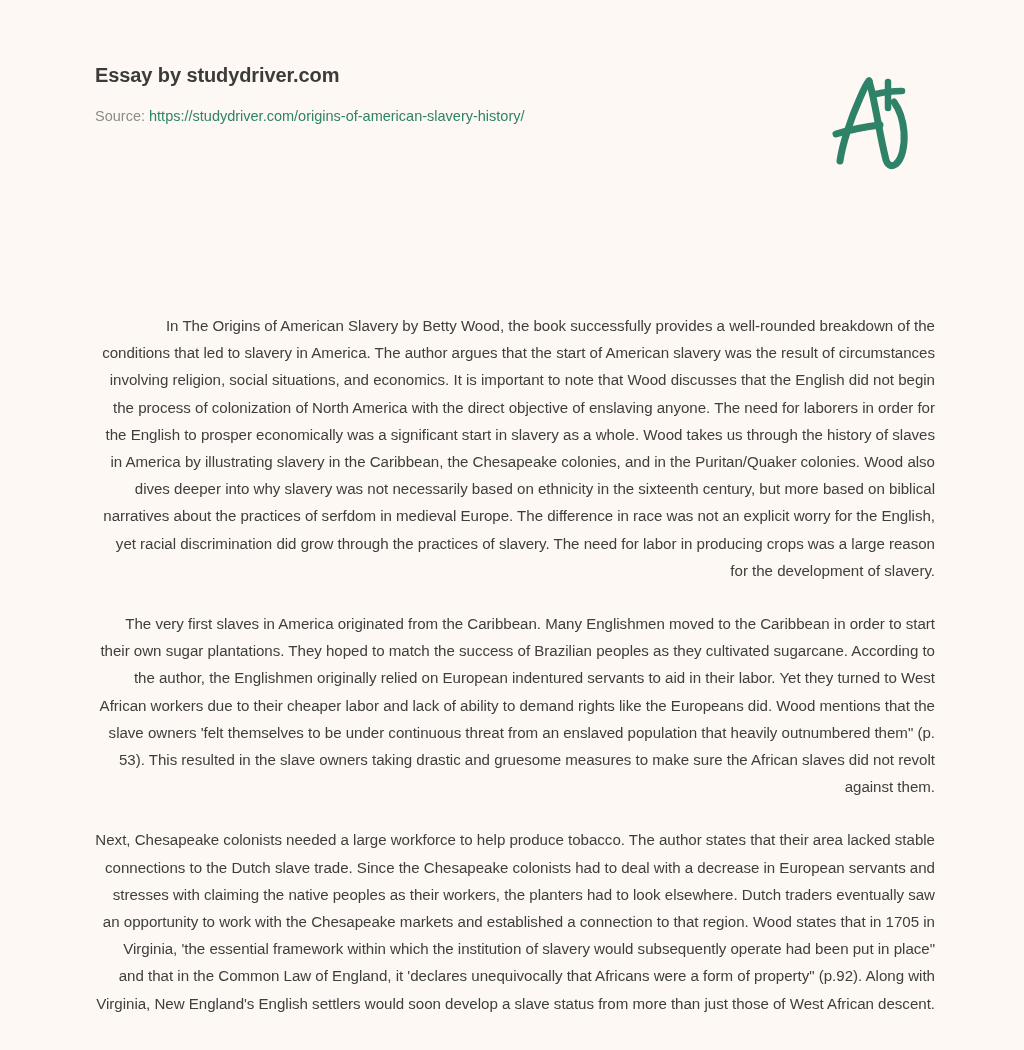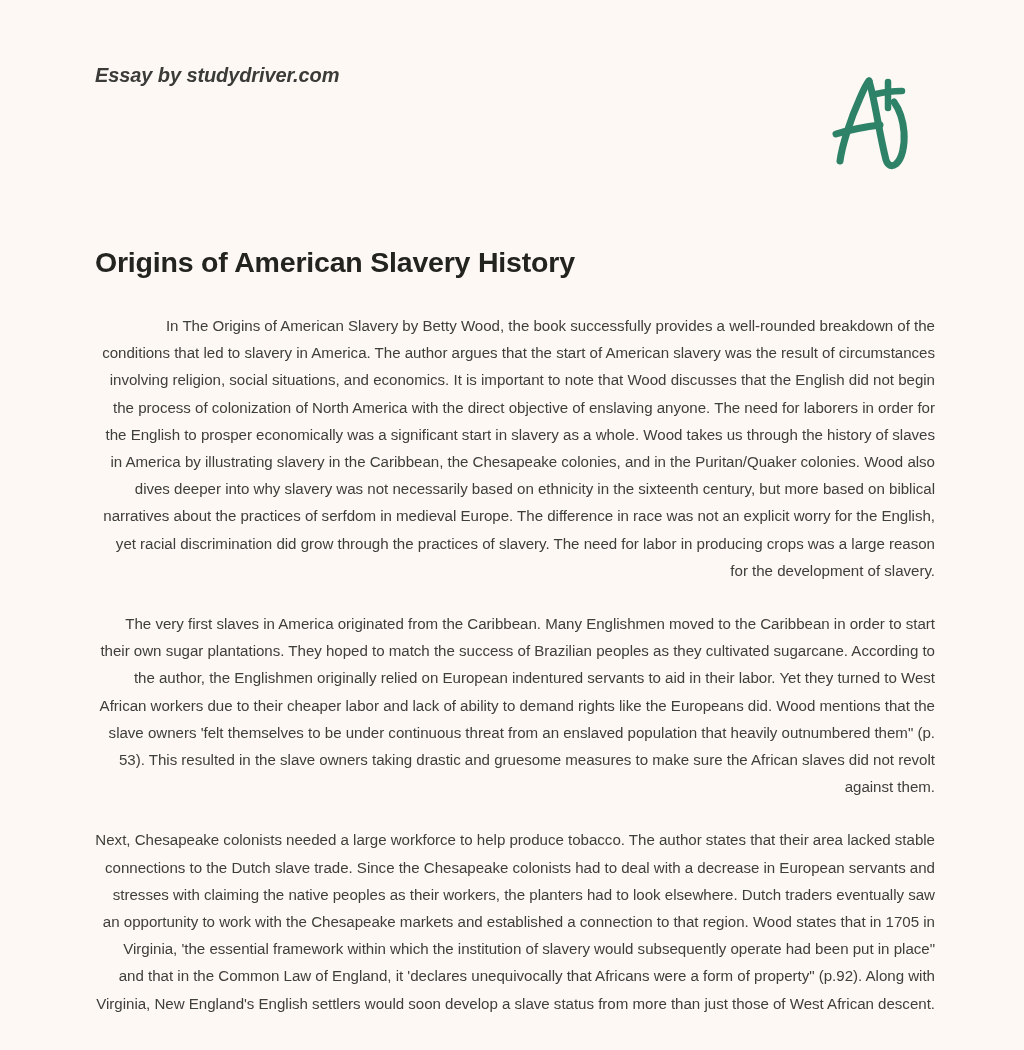--- a/index.html
+++ b/index.html
@@ -27,21 +27,20 @@
     position: absolute;
     left: 0;
     top: 0;
     width: 1024px;
     height: 200px;
   }
   .header-text-block {
     position: absolute;
     left: 95px;
     top: 62px;
-    font-style: italic;
   }
   .essay-by {
     font-size: 20px;
     font-weight: bold;
     color: #3b3b39;
     letter-spacing: -0.1px;
     line-height: 26px;
     margin: 0;
     white-space: nowrap;
   }
@@ -108,20 +107,24 @@
 </style>
 </head>
 <body>
 
 <div class="page">
 
   <div class="header">
 
     <div class="header-text-block">
       <div class="essay-by">Essay by studydriver.com</div>
+      <div class="source-line">
+        <span class="source-label">Source:</span>
+        <span class="source-url">https://studydriver.com/origins-of-american-slavery-history/</span>
+      </div>
     </div>
 
     <div class="logo">
       <svg viewBox="0 0 110 105" xmlns="http://www.w3.org/2000/svg">
         <g fill="none" stroke="#2e8268" stroke-linecap="round" stroke-linejoin="round">
 
           <path d="M22 93 C24 78, 32 52, 42 30 C45 23, 48 16, 51 13" stroke-width="7"></path>
 
           <path d="M51 13 C54 22, 57 38, 60 54 C63 70, 66 84, 68 92 C70 98, 74 99, 78 96 C84 91, 87 78, 86 64 C85 52, 81 41, 76 34" stroke-width="7"></path>
 
@@ -129,21 +132,20 @@
 
           <path d="M70 14 C70 22, 70 32, 70 40" stroke-width="6.5"></path>
 
           <path d="M58 26 C66 24, 76 23, 84 23" stroke-width="6.5"></path>
         </g>
       </svg>
     </div>
 
   </div>
 
-  <h1 class="doc-title">Origins of American Slavery History</h1>
 
   <div class="body-content">
     <p>In The Origins of American Slavery by Betty Wood, the book successfully provides a well-rounded breakdown of the conditions that led to slavery in America. The author argues that the start of American slavery was the result of circumstances involving religion, social situations, and economics. It is important to note that Wood discusses that the English did not begin the process of colonization of North America with the direct objective of enslaving anyone. The need for laborers in order for the English to prosper economically was a significant start in slavery as a whole. Wood takes us through the history of slaves in America by illustrating slavery in the Caribbean, the Chesapeake colonies, and in the Puritan/Quaker colonies. Wood also dives deeper into why slavery was not necessarily based on ethnicity in the sixteenth century, but more based on biblical narratives about the practices of serfdom in medieval Europe. The difference in race was not an explicit worry for the English, yet racial discrimination did grow through the practices of slavery. The need for labor in producing crops was a large reason for the development of slavery.</p>
     <p>The very first slaves in America originated from the Caribbean. Many Englishmen moved to the Caribbean in order to start their own sugar plantations. They hoped to match the success of Brazilian peoples as they cultivated sugarcane. According to the author, the Englishmen originally relied on European indentured servants to aid in their labor. Yet they turned to West African workers due to their cheaper labor and lack of ability to demand rights like the Europeans did. Wood mentions that the slave owners 'felt themselves to be under continuous threat from an enslaved population that heavily outnumbered them" (p. 53). This resulted in the slave owners taking drastic and gruesome measures to make sure the African slaves did not revolt against them.</p>
     <p>Next, Chesapeake colonists needed a large workforce to help produce tobacco. The author states that their area lacked stable connections to the Dutch slave trade. Since the Chesapeake colonists had to deal with a decrease in European servants and stresses with claiming the native peoples as their workers, the planters had to look elsewhere. Dutch traders eventually saw an opportunity to work with the Chesapeake markets and established a connection to that region. Wood states that in 1705 in Virginia, 'the essential framework within which the institution of slavery would subsequently operate had been put in place" and that in the Common Law of England, it 'declares unequivocally that Africans were a form of property" (p.92). Along with Virginia, New England's English settlers would soon develop a slave status from more than just those of West African descent.</p>
     <p>Puritans and Quakers in the northern colonies also owned slaves yet had different views and expectations compared to the Chesapeake colonists. Wood suggests that they did not desire riches nor</p>
   </div>
 
 </div>
 

